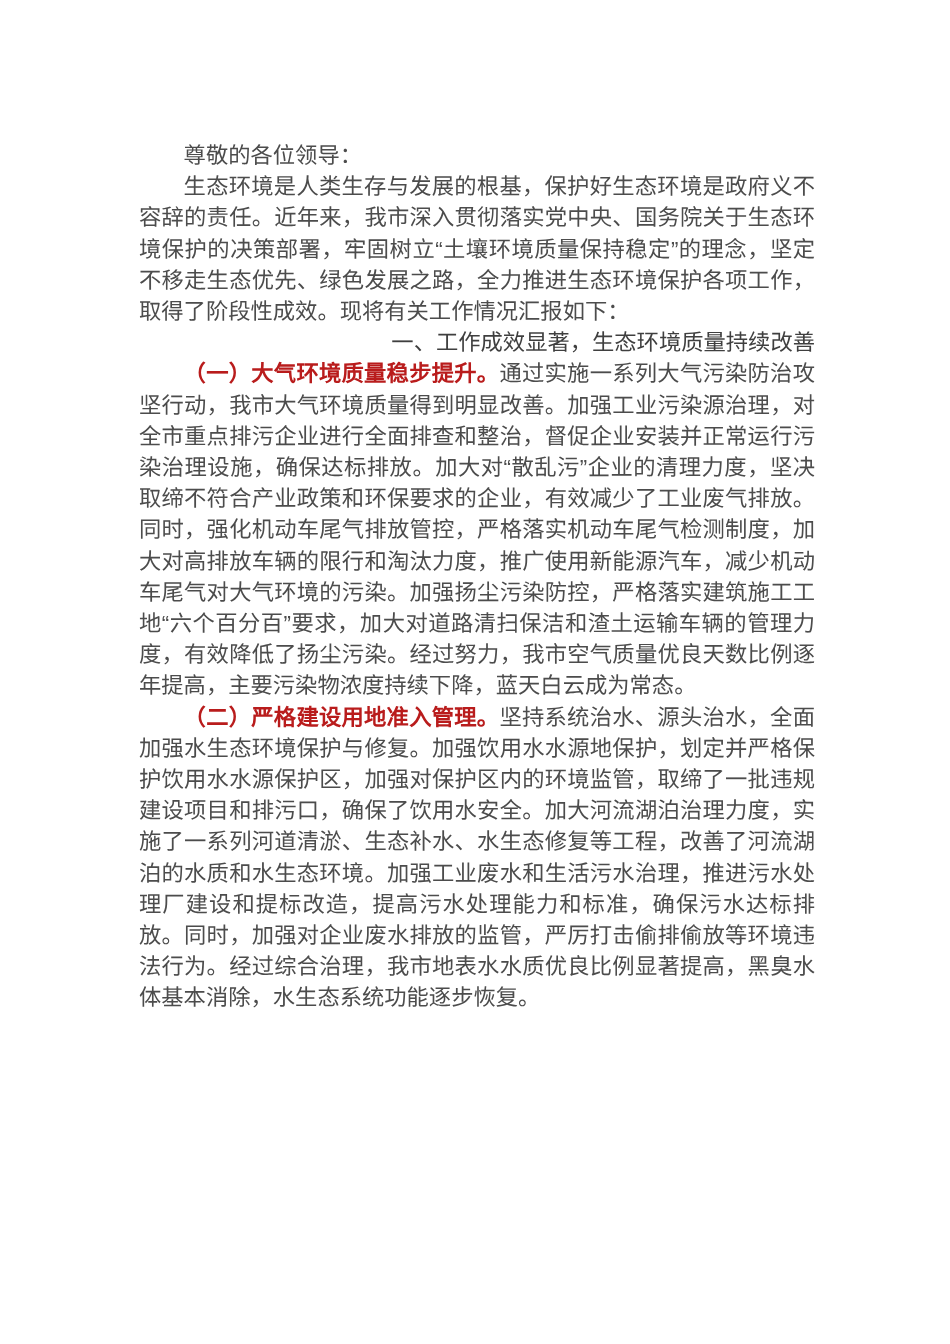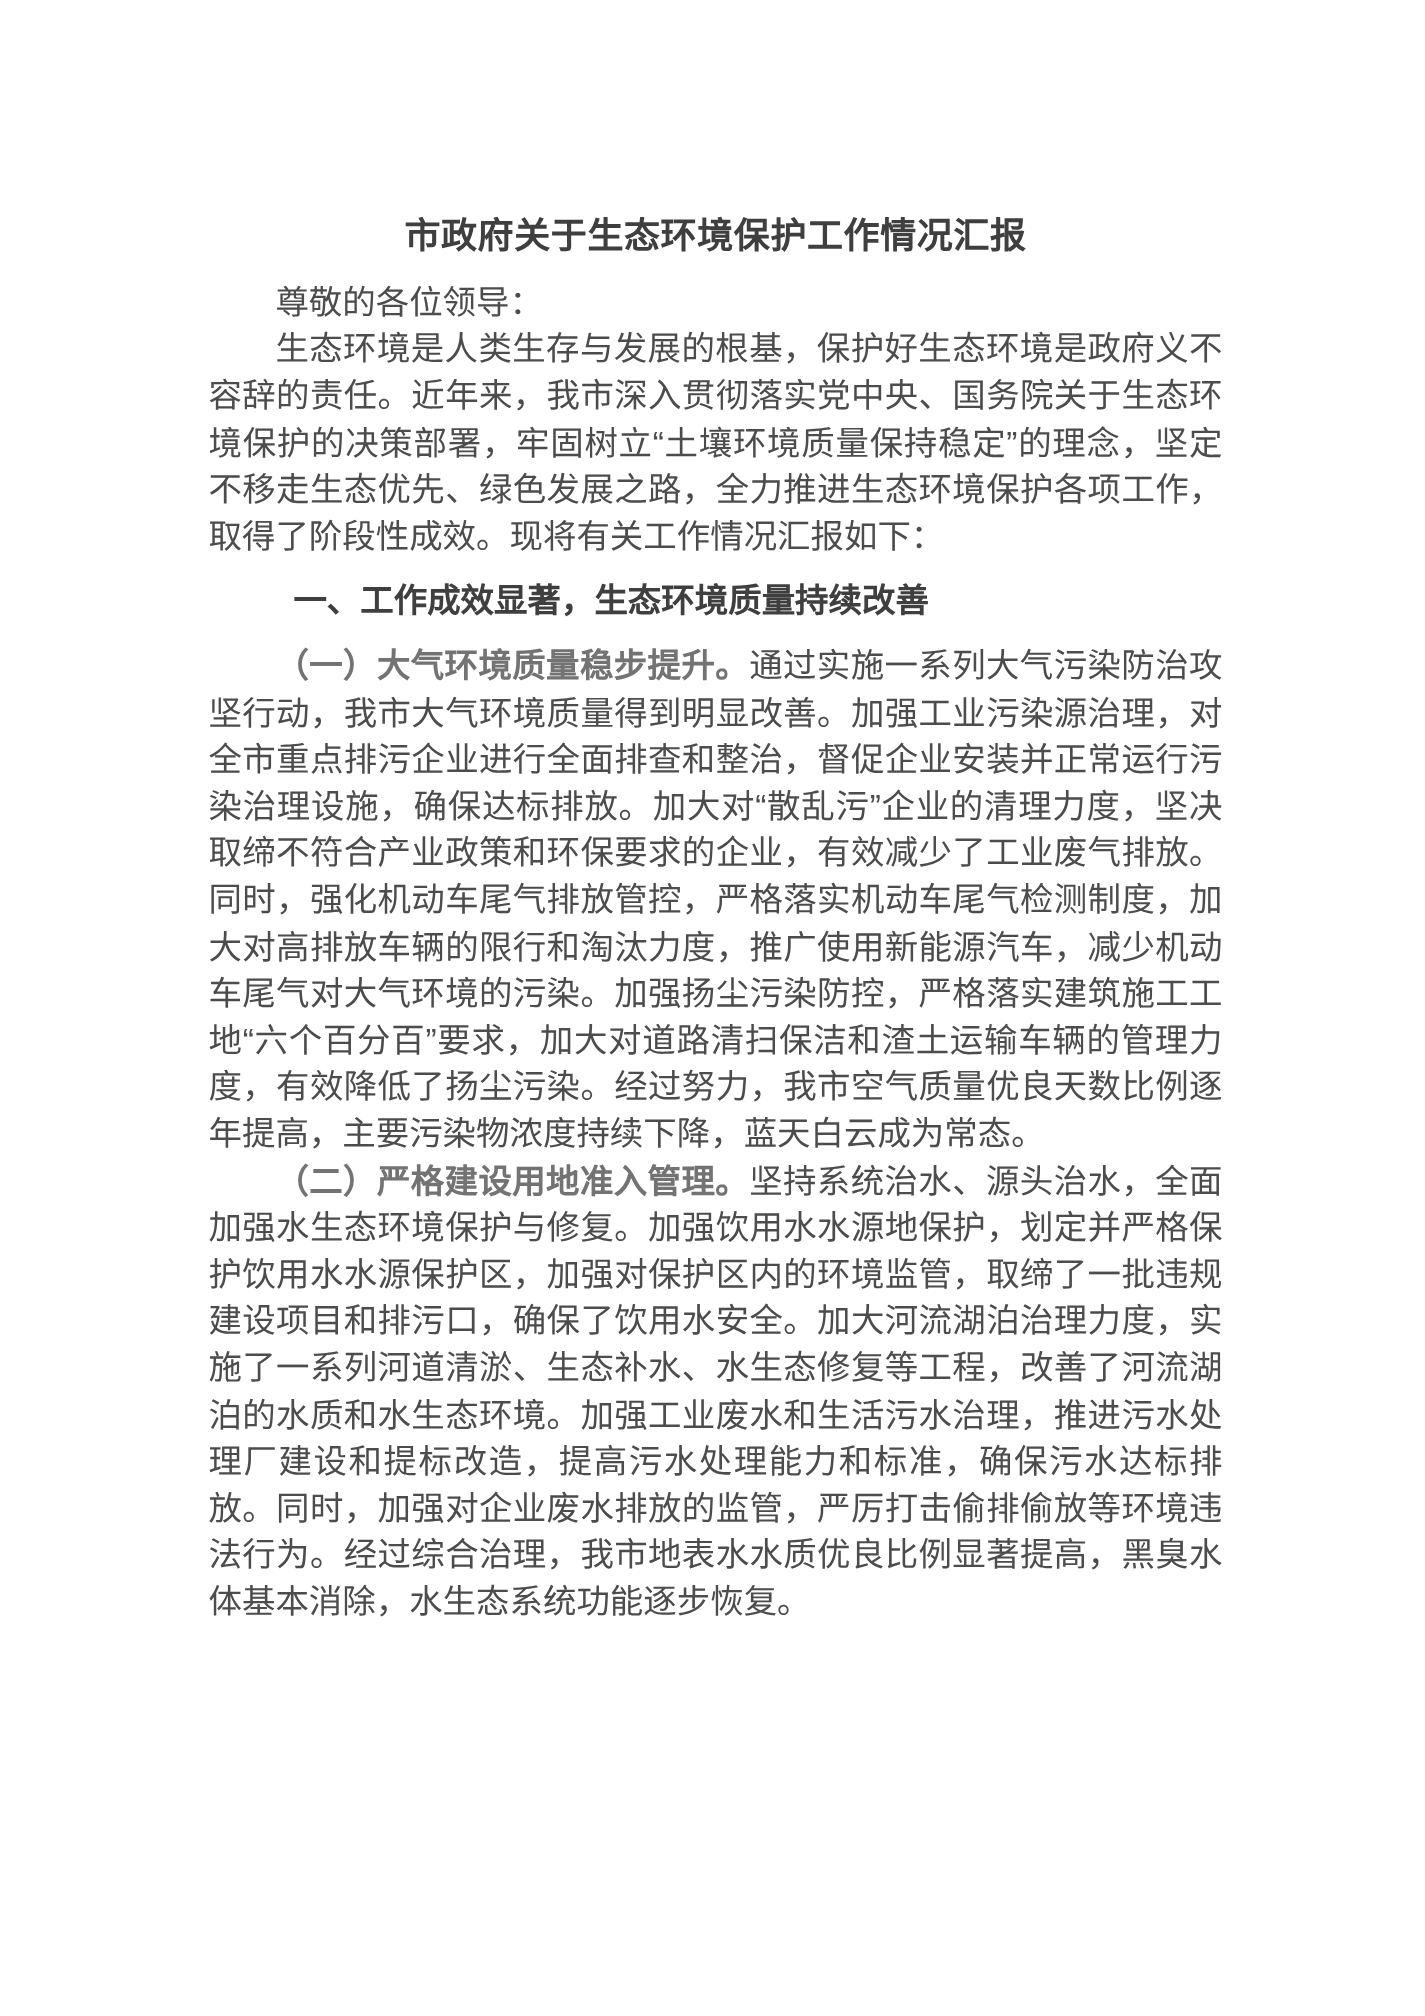--- a/index.html
+++ b/index.html
@@ -54,38 +54,37 @@
   }
 
   .para.indent {
     text-indent: 2em;
   }
 
   .heading {
     font-size: 22.3px;
     line-height: 31.2px;
     color: #3f3f3f;
-    font-weight: bold;
-    margin: 12px;
+    font-weight: normal;
+    margin: 0;
     text-indent: 2em;
-    text-align: left;
+    text-align: right;
   }
 
   .lead {
     font-weight: bold;
-    color: #737373;
+    color: #b91c1c;
   }
 </style>
 </head>
 <body>
 
 <div class="page">
   <div class="content">
 
-    <h1 class="doc-title">市政府关于生态环境保护工作情况汇报</h1>
 
     <p class="para indent">尊敬的各位领导：</p>
 
     <p class="para indent">生态环境是人类生存与发展的根基，保护好生态环境是政府义不容辞的责任。近年来，我市深入贯彻落实党中央、国务院关于生态环境保护的决策部署，牢固树立“土壤环境质量保持稳定”的理念，坚定不移走生态优先、绿色发展之路，全力推进生态环境保护各项工作，取得了阶段性成效。现将有关工作情况汇报如下：</p>
 
     <p class="heading">一、工作成效显著，生态环境质量持续改善</p>
 
     <p class="para indent">
       <span class="lead">（一）大气环境质量稳步提升。</span><span>通过实施一系列大气污染防治攻坚行动，我市大气环境质量得到明显改善。加强工业污染源治理，对全市重点排污企业进行全面排查和整治，督促企业安装并正常运行污染治理设施，确保达标排放。加大对“散乱污”企业的清理力度，坚决取缔不符合产业政策和环保要求的企业，有效减少了工业废气排放。同时，强化机动车尾气排放管控，严格落实机动车尾气检测制度，加大对高排放车辆的限行和淘汰力度，推广使用新能源汽车，减少机动车尾气对大气环境的污染。加强扬尘污染防控，严格落实建筑施工工地“六个百分百”要求，加大对道路清扫保洁和渣土运输车辆的管理力度，有效降低了扬尘污染。经过努力，我市空气质量优良天数比例逐年提高，主要污染物浓度持续下降，蓝天白云成为常态。</span>
     </p>

